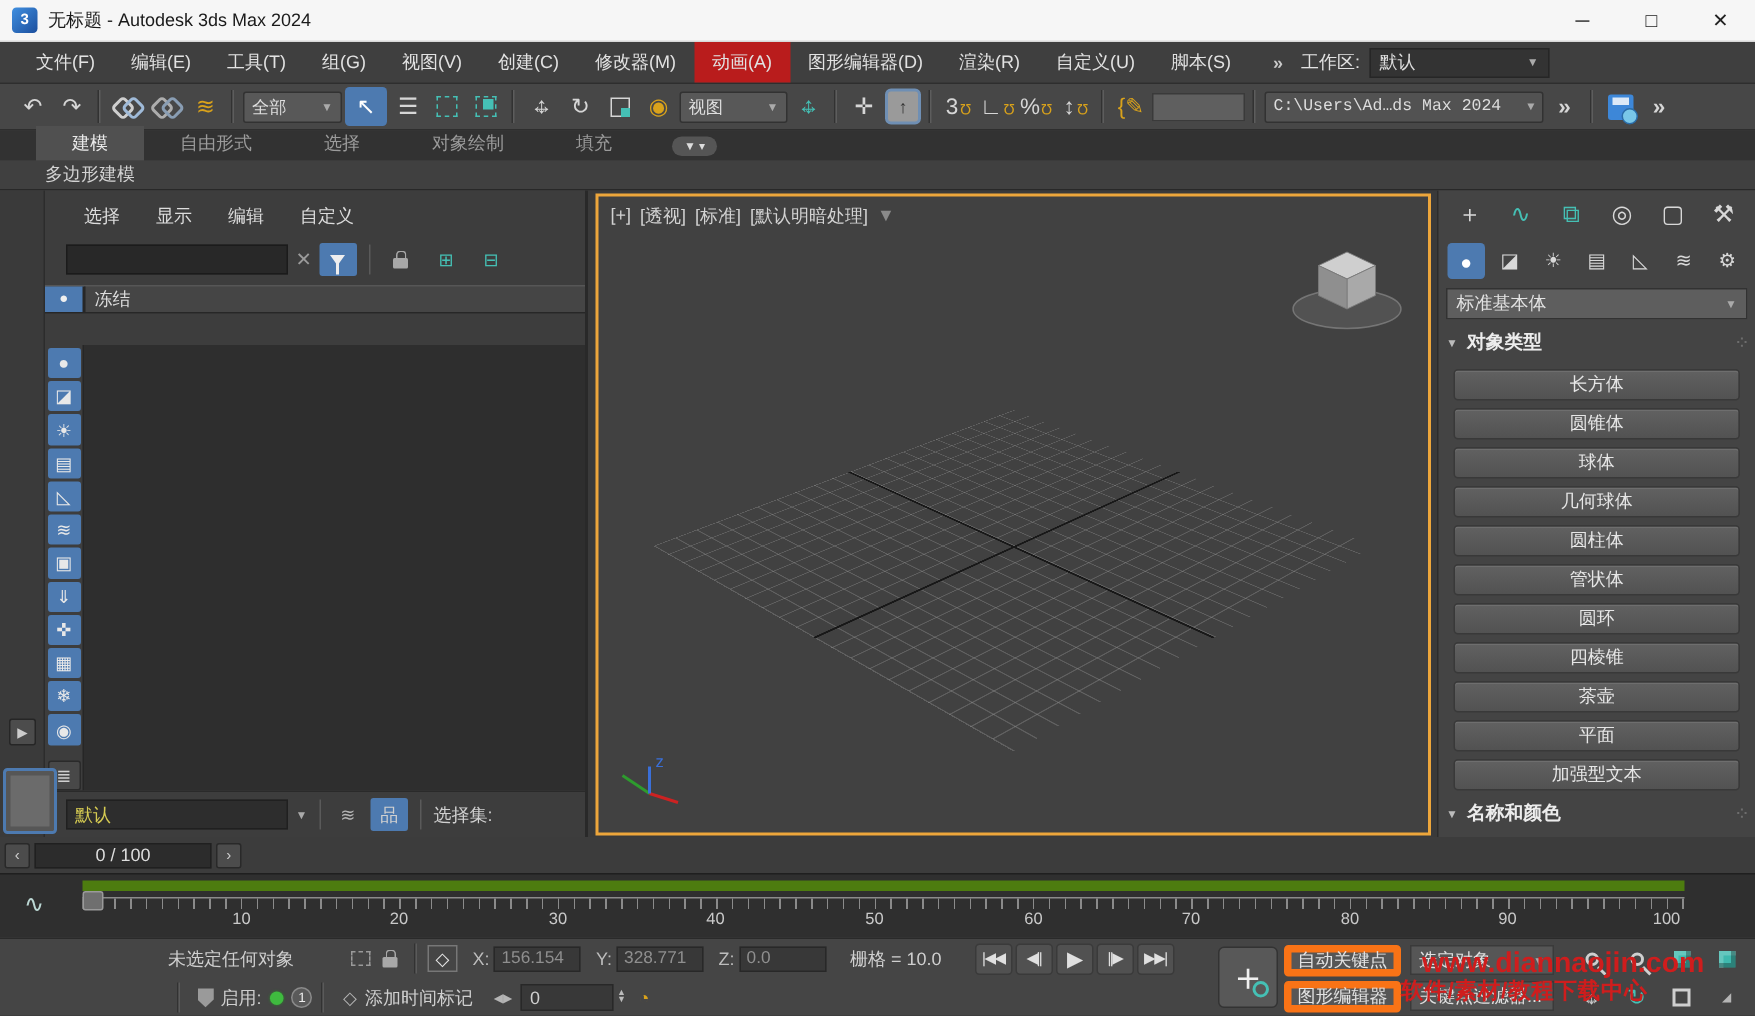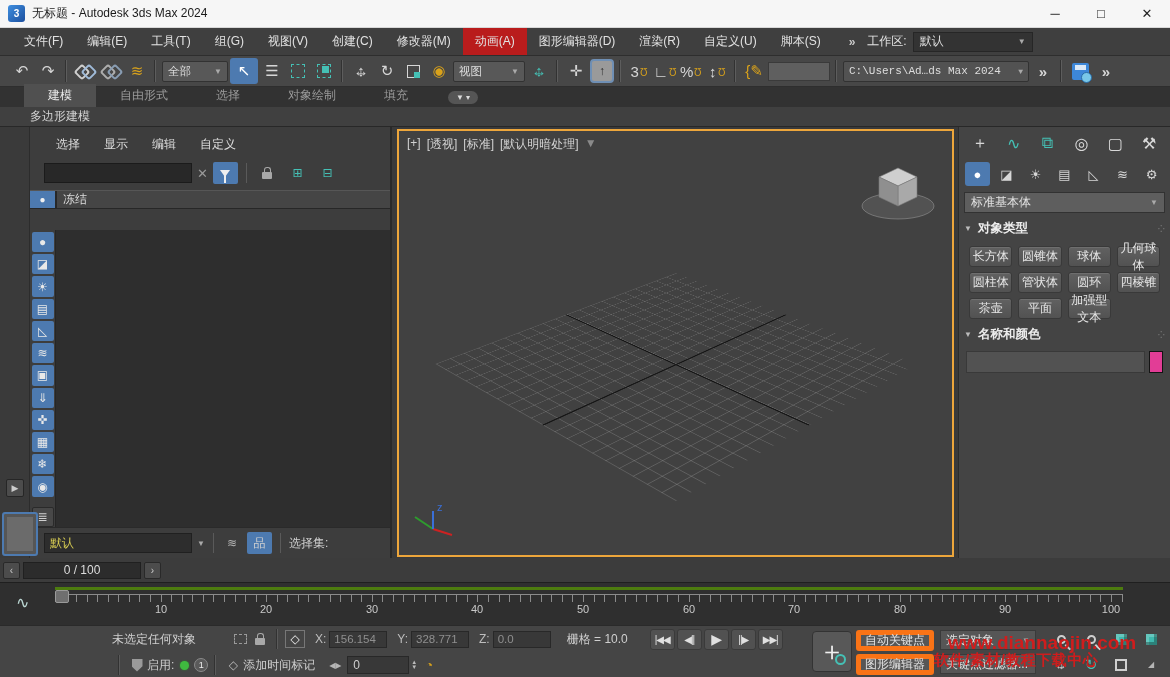--- a/index.html
+++ b/index.html
@@ -102,33 +102,33 @@
   .cp-tab{flex:1;height:28px;display:flex;align-items:center;justify-content:center;font-size:16px;color:#d8d8d8}
   .cp-subtabs{display:flex;align-items:center;height:30px;padding:0 6px;gap:4px}
   .cp-subtab{flex:1;height:24px;display:flex;align-items:center;justify-content:center;font-size:13px;color:#d8d8d8;border-radius:3px}
   .cp-subtab.on{background:#4d7ab0;color:#fff}
   .cp-select{margin:3px 5px 0 5px;height:21px;background:#5e5e5e;border:1px solid #323232;display:flex;align-items:center;padding:0 6px;color:#e2e2e2}
   .rollout{margin:7px 5px 0 5px;display:flex;align-items:center;color:#ececec;font-weight:bold;font-size:12.5px;gap:6px}
   .roll-arrow{font-size:8px;color:#bbb}
   .roll-grip{margin-left:auto;color:#6d6d6d;font-size:9px}
   .autogrid{display:flex;align-items:center;gap:6px;justify-content:center;margin-top:8px;color:#8d8d8d}
   .checkbox{width:13px;height:13px;background:#555;border:1px solid #333}
-  .obj-grid{display:grid;grid-template-columns:1fr 1fr 1fr 1fr;gap:5px 6px;margin:9px 10px 0 10px}
+  .obj-grid{display:grid;grid-template-columns:1fr;gap:5px 6px;margin:9px 10px 0 10px}
   .obj-btn{height:21px;background:linear-gradient(180deg,#616161,#525252);border:1px solid #393939;border-radius:3px;color:#e6e6e6;font-size:12px;display:flex;align-items:center;justify-content:center;box-shadow:inset 0 1px 0 #6e6e6e}
   .nc-row{display:flex;gap:4px;margin:8px 7px 0 7px}
   .nc-field{flex:1;height:22px;background:#525252;border:1px solid #393939}
   .nc-swatch{width:27px;height:22px;border:1px solid #141414}
 
   
   .frame-row{position:absolute;top:558px;left:0;width:1170px;height:24px;background:#3c3c3c;display:flex;align-items:center;gap:3px;padding-left:3px}
   .fr-btn{width:17px;height:17px;background:#4c4c4c;border:1px solid #292929;border-radius:2px;color:#ccc;display:flex;align-items:center;justify-content:center;font-size:10px}
   .fr-box{width:118px;height:17px;background:#2c2c2c;border:1px solid #202020;color:#ddd;display:flex;align-items:center;justify-content:center}
   .ruler{position:absolute;top:582px;left:0;width:1170px;height:43px;background:#2f2f2f;border-top:1px solid #1f1f1f}
   .curve-ico{position:absolute;left:16px;top:10px;color:#bcd8d4;font-size:16px}
-  .ruler-track{position:absolute;left:55px;top:4px;width:1068px;height:32px;border-top:3px solid #4d7c0f}
+  .ruler-track{position:absolute;left:55px;top:4px;width:1068px;height:32px;border-top:7px solid #4d7c0f}
   .ruler-line{position:absolute;left:0;right:0;top:4px;border-top:1px solid #8b8b8b}
   .ticks{position:absolute;left:0;right:0;top:5px;height:7px;background:repeating-linear-gradient(90deg,#8b8b8b 0 1px,transparent 1px 10.56px)}
   .tick-label{position:absolute;top:13px;transform:translateX(-50%);color:#c9c9c9;font-size:11px}
   .slider-handle{position:absolute;left:0;top:0;width:14px;height:13px;background:#6f6f6f;border:1px solid #9a9a9a;border-radius:2px}
 
   
   .statusbar{position:absolute;top:625px;left:0;width:1170px;height:52px;background:#454545;border-top:1px solid #2a2a2a}
   .listener{position:absolute;left:0;top:0;width:103px;height:52px;z-index:3}
   .lst-pink{height:27px;background:#ecd4d4;border:1px solid #8a8a8a}
   .lst-white{height:25px;background:#f5f5f5;border:1px solid #8a8a8a;border-top:none;color:#222;font-size:11.5px;padding:5px 1px 0 2px;white-space:nowrap;overflow:hidden}

